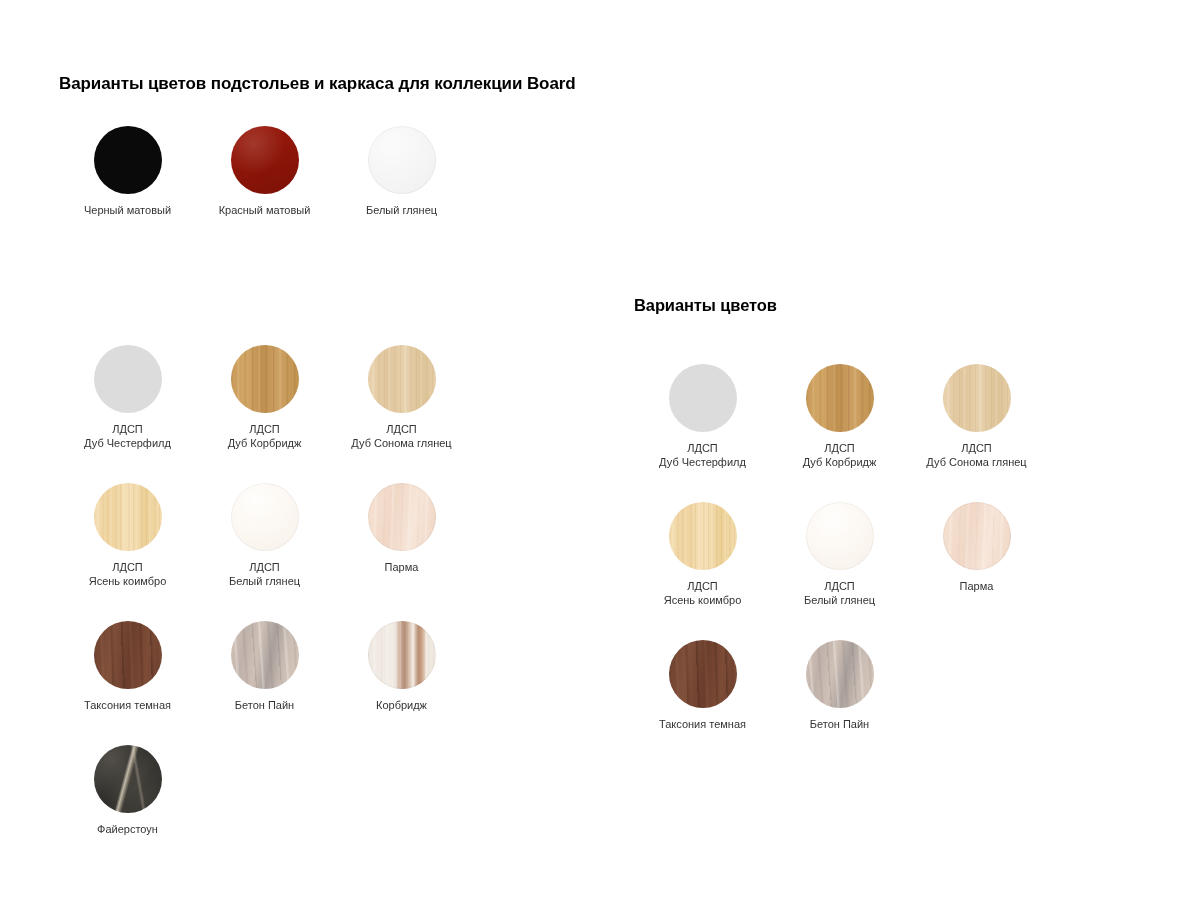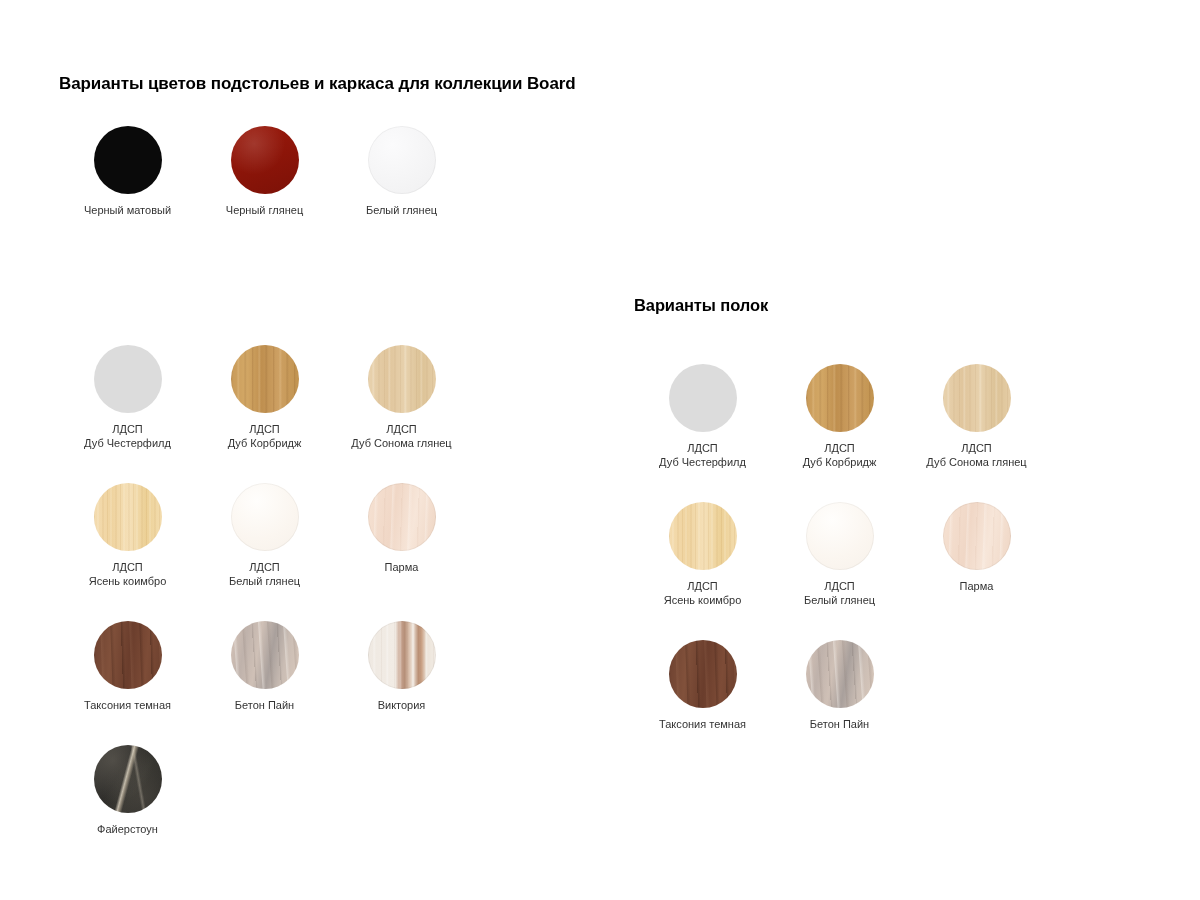--- a/index.html
+++ b/index.html
@@ -234,21 +234,21 @@
     <div class="swatch-row">
         <div class="swatch-cell">
           <div class="swatch-disc tx-black-matte"></div>
           <div class="swatch-label">
             <span class="l1">Черный матовый</span>
           </div>
         </div>
         <div class="swatch-cell">
           <div class="swatch-disc tx-red-gloss"></div>
           <div class="swatch-label">
-            <span class="l1">Черный глянец</span>
+            <span class="l1">Красный матовый</span>
           </div>
         </div>
         <div class="swatch-cell">
           <div class="swatch-disc tx-white-gloss hairline"></div>
           <div class="swatch-label">
             <span class="l1">Белый глянец</span>
           </div>
         </div>
       </div>
   </div>
@@ -309,39 +309,39 @@
           </div>
           <div class="swatch-cell">
             <div class="swatch-disc tx-beton"></div>
             <div class="swatch-label">
               <span class="l1">Бетон Пайн</span>
             </div>
           </div>
           <div class="swatch-cell">
             <div class="swatch-disc tx-victoria hairline"></div>
             <div class="swatch-label">
-              <span class="l1">Виктория</span>
+              <span class="l1">Корбридж</span>
             </div>
           </div>
         </div>
         <div class="swatch-row">
           <div class="swatch-cell">
             <div class="swatch-disc tx-firestone"></div>
             <div class="swatch-label">
               <span class="l1">Файерстоун</span>
             </div>
           </div>
           <div class="swatch-cell empty"></div>
           <div class="swatch-cell empty"></div>
         </div>
       </div>
   </div>
 
   <div id="shelves-section">
-    <div class="section-title">Варианты полок</div>
+    <div class="section-title">Варианты цветов</div>
     <div class="section-grid">
         <div class="swatch-row">
           <div class="swatch-cell">
             <div class="swatch-disc tx-chesterfield"></div>
             <div class="swatch-label">
               <span class="l1">ЛДСП</span>
               <span class="l2">Дуб Честерфилд</span>
             </div>
           </div>
           <div class="swatch-cell">

